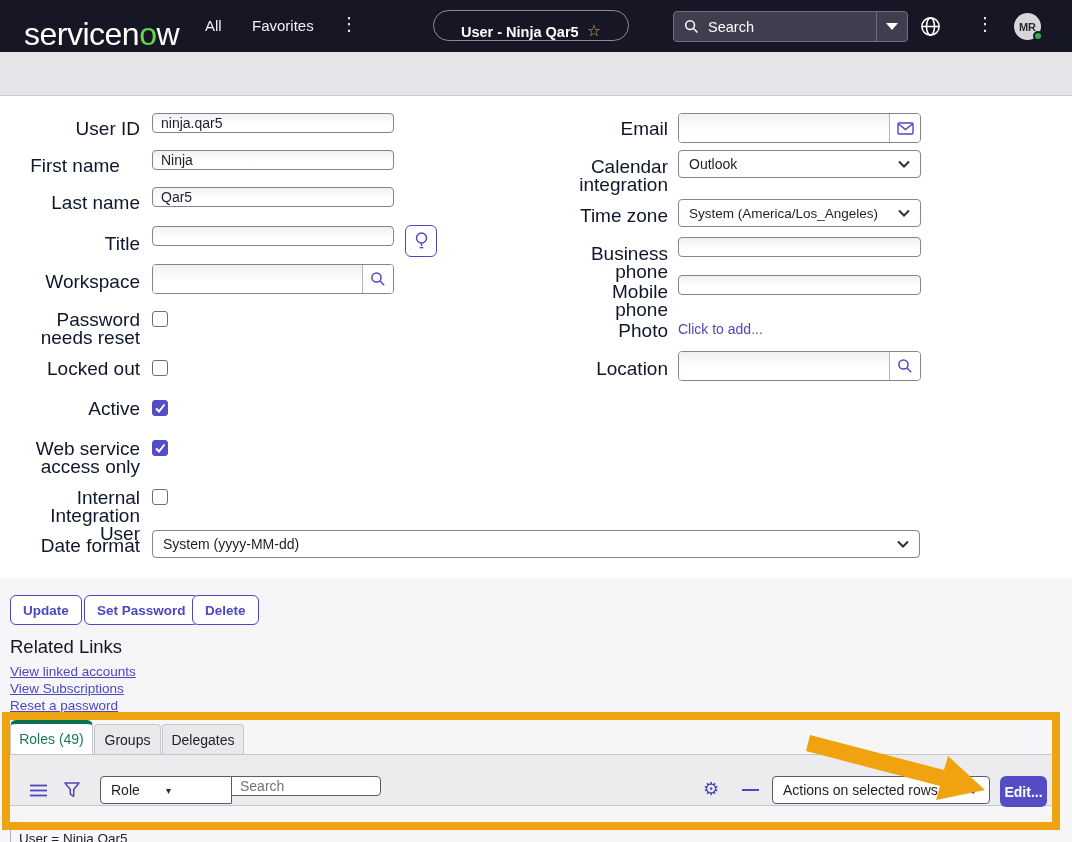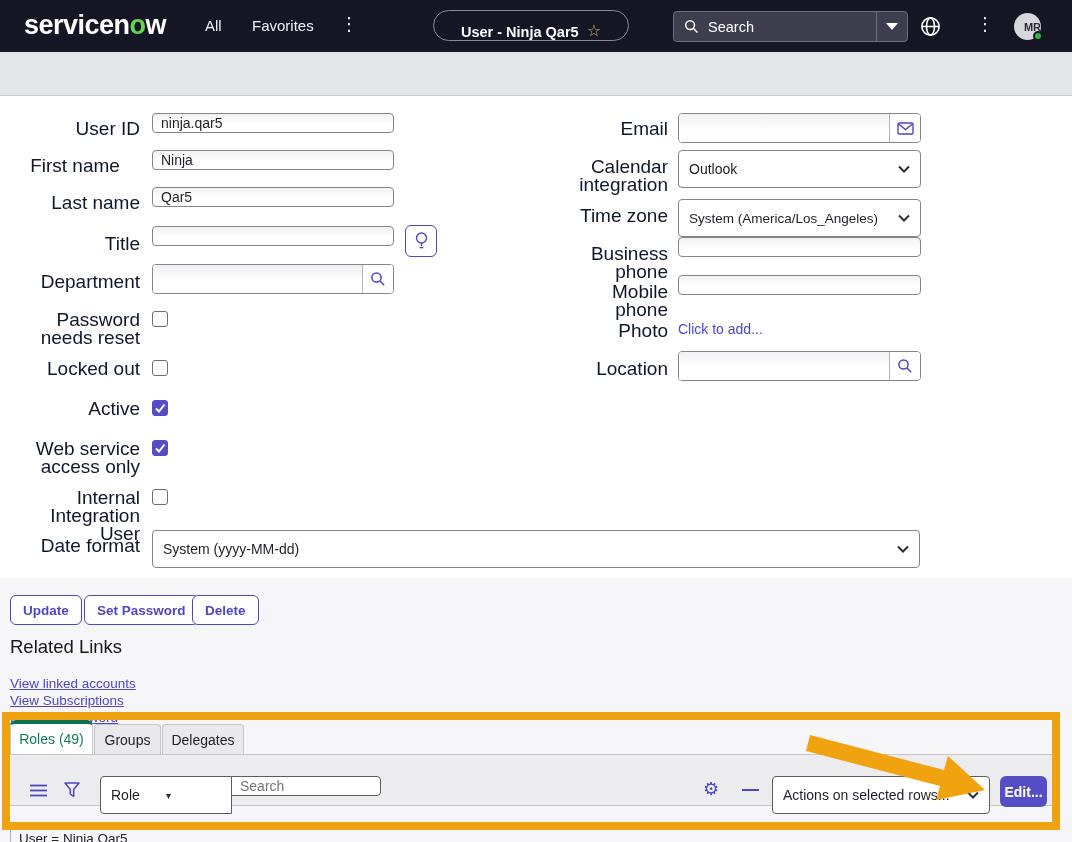--- a/index.html
+++ b/index.html
@@ -2,31 +2,31 @@
 <html><head>
 <meta charset="utf-8">
 <style>
   * { margin:0; padding:0; box-sizing:border-box; }
   html,body { width:1072px; height:842px; overflow:hidden; }
   body { position:relative; font-family:"Liberation Sans","DejaVu Sans",sans-serif; background:#ffffff; color:#1e1e28; }
   .abs { position:absolute; }
 
   
   .navbar { position:absolute; left:0; top:0; width:1072px; height:52px; background:#171625; display:block; z-index:5; }
-  .logo { position:absolute; left:24px; top:10px; font-size:27px; font-weight:bold; color:#fff; letter-spacing:-0.5px; }
+  .logo { position:absolute; left:24px; top:16px; font-size:32px; font-weight:normal; color:#fff; letter-spacing:-0.5px; }
   .logo .green-o { color:#62d84e; }
   .nav-item { position:absolute; top:17px; font-size:15px; color:#f1f1f4; cursor:pointer; }
   .kebab { color:#f1f1f4; font-size:18px; line-height:1; cursor:pointer; }
   .pill { position:absolute; left:433px; top:10px; width:196px; height:31px; border:1px solid #8b8b97; border-radius:16px; display:flex; align-items:flex-end; justify-content:center; gap:8px; color:#fff; font-weight:bold; font-size:14.5px; }
   .pill .star { color:#c9a55e; font-weight:normal; font-size:16px; }
   .nav-search { position:absolute; left:673px; top:11px; width:235px; height:31px; background:#3f3e4e; border:1px solid #6f6e7d; border-radius:4px; display:flex; align-items:center; }
   .nav-search .q { flex:1; display:flex; align-items:center; gap:9px; padding:0 10px; color:#fdfdfe; font-size:14.5px; }
   .nav-search .dd { width:31px; height:100%; border-left:1px solid #6f6e7d; display:flex; align-items:center; justify-content:center; }
   .tri-down-w { width:0; height:0; border-left:6px solid transparent; border-right:6px solid transparent; border-top:7px solid #fff; }
-  .avatar { position:absolute; left:1014px; top:13px; width:27px; height:27px; border-radius:50%; background:#d7d7db; color:#2b2b33; font-size:11px; font-weight:bold; display:flex; align-items:center; justify-content:flex-end; }
+  .avatar { position:absolute; left:1014px; top:13px; width:27px; height:27px; border-radius:50%; background:#d7d7db; color:#2b2b33; font-size:11px; font-weight:bold; display:flex; align-items:center; justify-content:center; }
   .avatar .dot { position:absolute; right:-2px; bottom:-1px; width:10px; height:10px; border-radius:50%; background:#36b24a; border:2px solid #171625; }
 
   
   .rec-header { position:absolute; left:0; top:52px; width:1072px; height:44px; background:#e4e5e9; border-bottom:1px solid #cacbd3; z-index:4; }
   .back-btn { position:absolute; left:12px; top:58px; width:29px; height:31px; background:#fff; border:1px solid #4d47c0; border-radius:6px; display:flex; align-items:center; justify-content:center; cursor:pointer; }
   .icon-btn { cursor:pointer; }
   .hdr-title1 { position:absolute; left:84px; top:59px; font-size:13px; font-weight:bold; color:#17171f; }
   .hdr-title2 { position:absolute; left:84px; top:75px; font-size:13px; color:#17171f; }
   .hdr-title2 b { margin-right:6px; }
   .btn-outline { background:#fff; border:1px solid #4d47c0; border-radius:6px; color:#4d47c0; font-weight:bold; font-size:13.5px; font-family:inherit; padding:0 12px; height:31px; display:inline-flex; align-items:center; justify-content:center; cursor:pointer; }
@@ -35,33 +35,33 @@
 
   
   .form-bg { position:absolute; left:0; top:96px; width:1072px; height:482px; background:#fff; }
   .lbl { position:absolute; font-size:19px; color:#0f172a; line-height:18px; text-align:right; }
   .lbl-l { left:10px; width:130px; }
   .lbl-r { left:556px; width:112px; }
   .inp { position:absolute; height:20px; border:1px solid #84848f; border-radius:4px; background:linear-gradient(180deg,#f1f1f3,#ffffff 60%); font-size:14px; font-family:inherit; color:#1e1e28; padding:0 8px; outline:none; }
   .inp-group { position:absolute; height:30px; border:1px solid #84848f; border-radius:4px; background:#fff; display:flex; overflow:hidden; }
   .inp-group input { flex:1; border:none; outline:none; font-size:14px; font-family:inherit; padding:0 8px; background:linear-gradient(180deg,#f1f1f3,#ffffff 60%); min-width:0; }
   .inp-group .seg { width:31px; border-left:1px solid #b4b4be; display:flex; align-items:center; justify-content:center; background:#fff; cursor:pointer; }
-  .sel { position:absolute; height:38px; border:1px solid #84848f; border-radius:4px; background:#fff; display:flex; align-items:center; font-size:14px; padding:8px 10px; cursor:pointer; }
+  .sel { position:absolute; height:28px; border:1px solid #84848f; border-radius:4px; background:#fff; display:flex; align-items:center; font-size:14px; padding:8px 10px; cursor:pointer; }
   .sel span { flex:1; white-space:nowrap; overflow:hidden; }
   .cb { position:absolute; width:16px; height:16px; border:1px solid #6f6f7a; border-radius:3px; background:#fff; cursor:pointer; }
   .cb svg { display:none; }
   .cb.checked { background:#544dc5; border-color:#544dc5; }
   .cb.checked svg { display:block; }
   .sq-btn { position:absolute; width:32px; height:32px; background:#fff; border:1px solid #4d47c0; border-radius:6px; display:flex; align-items:center; justify-content:center; cursor:pointer; }
   .link { color:#4d47c0; font-size:14px; cursor:pointer; }
 
   
   .footer-bg { position:absolute; left:0; top:578px; width:1072px; height:264px; background:#f6f6f8; }
   .rl-title { position:absolute; left:10px; top:636px; font-size:18.5px; color:#17171f; }
-  .rl-link { position:absolute; left:10px; font-size:13.5px; color:#4d47c0; text-decoration:underline; cursor:pointer;margin-top:12px; }
+  .rl-link { position:absolute; left:10px; font-size:13.5px; color:#4d47c0; text-decoration:underline; cursor:pointer; }
 
   
   .hl-box { position:absolute; left:2px; top:712px; width:1058px; height:118px; border:8px solid #f0a310; z-index:40; pointer-events:none; }
   .tab { position:absolute; font-size:14px; display:flex; align-items:center; justify-content:center; cursor:pointer; }
   .tab-active { left:10px; top:720px; width:83px; height:34px; background:#fff; border:1px solid #c5c5cc; border-bottom:none; border-top:4px solid #0c7154; border-radius:6px 6px 0 0; color:#177a55; z-index:6; }
   .tab-idle { top:724px; height:30px; background:#e9e9ec; border:1px solid #c5c5cc; border-bottom:none; border-radius:4px 4px 0 0; color:#22222c; }
   .list-toolbar { position:absolute; left:10px; top:754px; width:1042px; height:52px; background:#ececef; border-top:1px solid #c5c5cc; border-bottom:1px solid #c5c5cc; }
   .tb-sel { border-color:#5c5c68; }
   .edit-btn { position:absolute; left:1000px; top:776px; width:47px; height:31px; background:#544dc5; border:none; border-radius:6px; color:#fff; font-weight:bold; font-size:14px; font-family:inherit; cursor:pointer; }
   .gear { position:absolute; left:703px; top:780px; font-size:18px; color:#4d47c0; cursor:pointer; line-height:1; }
@@ -148,21 +148,21 @@
 <input class="inp" style="left: 152px; top: 187px; width: 242px;" value="Qar5">
 <div class="lbl lbl-l" style="top:235px;">Title</div>
 <input class="inp" style="left: 152px; top: 226px; width: 242px;" value="">
 <div class="sq-btn" style="left:405px;top:225px;">
   <svg width="13" height="18" viewBox="0 0 13 18">
       <circle cx="6.5" cy="6" r="5" fill="none" stroke="#4d47c0" stroke-width="1.4"></circle>
       <line x1="6.5" y1="11" x2="6.5" y2="14" stroke="#4d47c0" stroke-width="1.4"></line>
       <line x1="4.6" y1="15.6" x2="8.4" y2="15.6" stroke="#4d47c0" stroke-width="1.4"></line>
     </svg>
 </div>
-<div class="lbl lbl-l" style="top:273px;">Department</div>
+<div class="lbl lbl-l" style="top:273px;">Workspace</div>
 <div class="inp-group" style="left:152px;top:264px;width:242px;">
   <input value="" style="">
   <div class="seg">
     <svg width="16" height="16" viewBox="0 0 16 16">
         <circle cx="6.5" cy="6.5" r="4.6" fill="none" stroke="#4d47c0" stroke-width="1.5"></circle>
         <line x1="10" y1="10" x2="14.2" y2="14.2" stroke="#4d47c0" stroke-width="1.5"></line>
       </svg>
   </div>
 </div>
 

